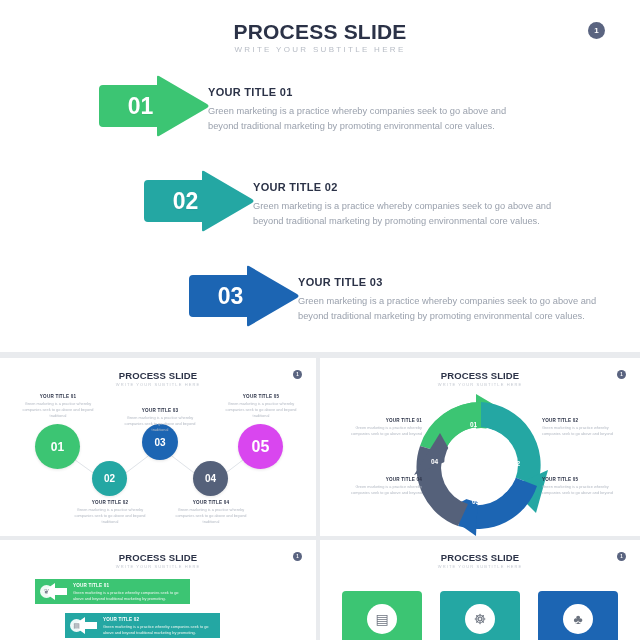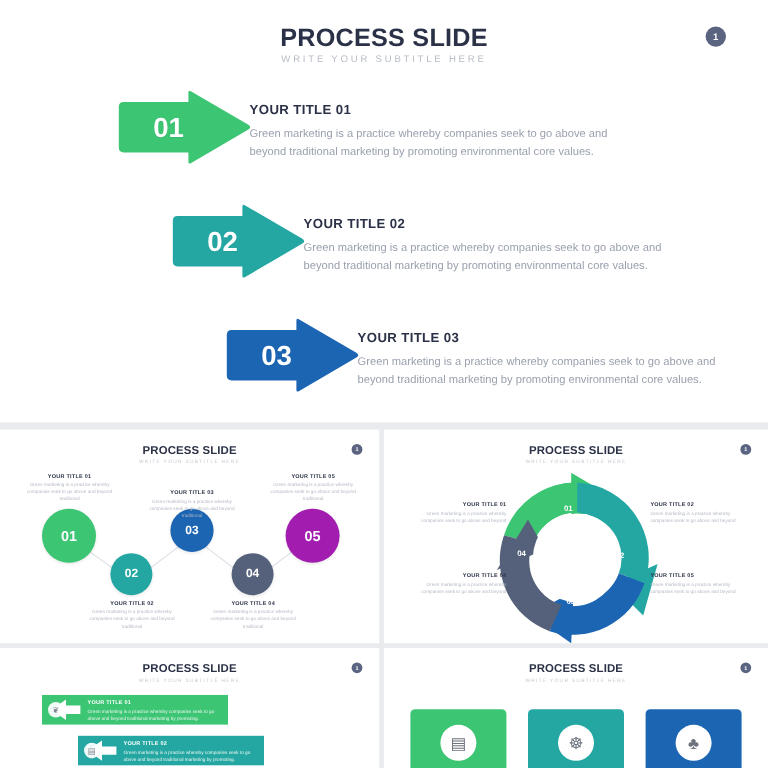--- a/index.html
+++ b/index.html
@@ -162,21 +162,21 @@
   </div>
   <div class="step-circle" style="left:92px;top:461px;width:35px;height:35px;background:#24a7a3;font-size:10px;transform:translateY(-358px);">
     <span>02</span>
   </div>
   <div class="step-circle" style="left:142px;top:424px;width:36px;height:36px;background:#1c65b3;font-size:10px;transform:translateY(-358px);">
     <span>03</span>
   </div>
   <div class="step-circle" style="left:193px;top:461px;width:35px;height:35px;background:#55617a;font-size:10px;transform:translateY(-358px);">
     <span>04</span>
   </div>
-  <div class="step-circle" style="left:238px;top:424px;width:45px;height:45px;background:#a21caf;font-size:12px;transform:translateY(-358px);align-items:center;">
+  <div class="step-circle" style="left:238px;top:424px;width:45px;height:45px;background:#d946ef;font-size:16px;transform:translateY(-358px);align-items:center;">
     <span>05</span>
   </div>
 
   <div class="step-lbl" style="left:19px;top:36px;">
     <span class="h">YOUR TITLE 01</span>
     <span class="p">Green marketing is a practice whereby companies seek to go above and beyond traditional</span>
   </div>
   <div class="step-lbl" style="left:71px;top:142px;">
     <span class="h">YOUR TITLE 02</span>
     <span class="p">Green marketing is a practice whereby companies seek to go above and beyond traditional</span>

